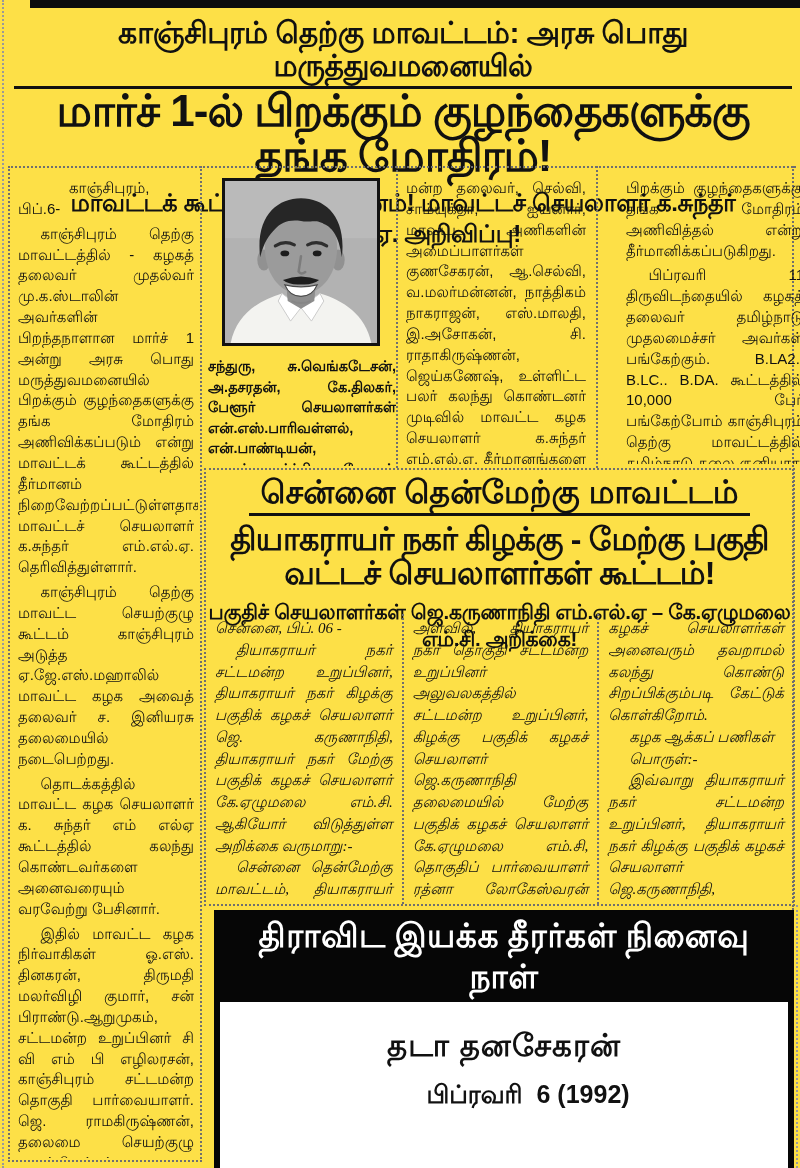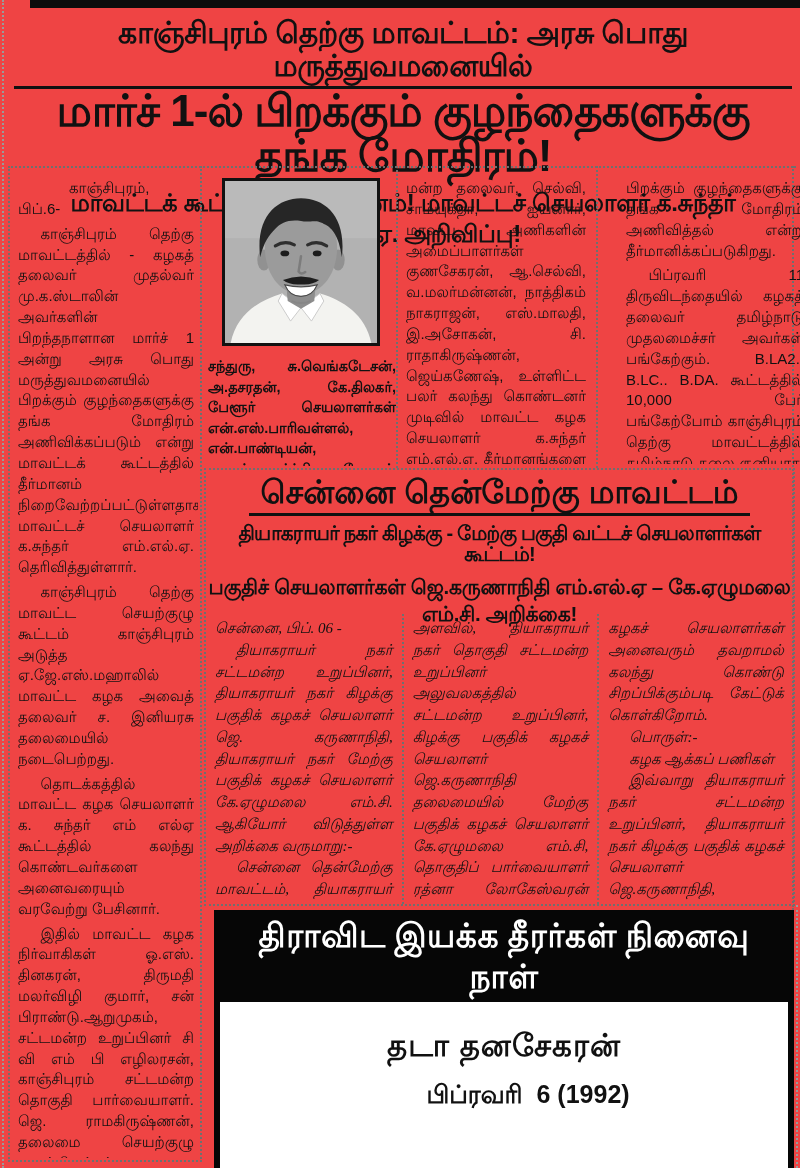--- a/index.html
+++ b/index.html
@@ -1,19 +1,19 @@
 <!DOCTYPE html>
 <html><head>
 <meta charset="utf-8">
 <style>
   * { margin:0; padding:0; box-sizing:border-box; }
   html,body { background:#e8e8e4; }
   .page {
     position:relative; width:800px; height:1168px; margin:0 auto;
-    background:#ef4444; color:#111; overflow:hidden;
+    background:#fde047; color:#111; overflow:hidden;
     font-family:"Liberation Sans", sans-serif;
   }
   .topbar { position:absolute; left:30px; top:0; width:770px; height:8px; background:#0c0c0c; }
   .edge-dots { position:absolute; left:2px; top:0; height:1168px; border-left:2px dotted #9a9a9a; }
 
   
   .v-dots { position:absolute; border-left:2px dotted #6f6f6f; width:0; }
   .h-dots { position:absolute; border-top:2px dotted #6f6f6f; height:0; }
 
   
@@ -36,21 +36,21 @@
     border:3px solid #121212; background:#b2b2b2; }
   .photo-frame svg { display:block; width:100%; height:100%; }
   .photo-caption { position:absolute; left:208px; top:356px; width:188px; height:110px;
     overflow:hidden; font-weight:bold; font-size:14.5px; line-height:1.42; text-align:justify; }
 
   
   .article2 { position:absolute; left:204px; top:468px; width:591px; height:438px;
     border:2px dotted #6f6f6f; text-align:center; }
   .a2-kicker { display:inline-block; margin-top:5px; font-size:32px; font-weight:bold;
     padding:0 12px 3px; border-bottom:3px solid #111; line-height:1.1; }
-  .a2-headline { margin-top:7px; font-size:20px; font-weight:900; line-height:1.05; letter-spacing:-0.8px; }
+  .a2-headline { margin-top:7px; font-size:32px; font-weight:900; line-height:1.05; letter-spacing:-0.8px; }
   .a2-subheadline { margin-top:10px; font-size:20.5px; font-weight:bold; letter-spacing:-0.3px; }
   .a2-cols { position:absolute; left:0; top:144px; width:100%; height:290px; display:flex; text-align:left; }
   .a2-col { width:33.33%; height:100%; padding:4px 9px 0; overflow:hidden; text-align:justify;
     font-family:"Liberation Serif", serif; font-style:italic; }
   .a2-col + .a2-col { border-left:2px dotted #6f6f6f; }
   .a2-col p { font-size:15px; line-height:1.45; text-indent:1.4em; margin:0; }
   .a2-col p.noindent { text-indent:0; }
 
   
   .memorial { position:absolute; left:214px; top:910px; width:580px; height:264px;
@@ -148,22 +148,22 @@
         <p class="noindent">சென்னை, பிப். 06 -</p>
         <p>தியாகராயர் நகர் சட்டமன்ற உறுப்பினர், தியாகராயர் நகர் கிழக்கு பகுதிக் கழகச் செயலாளர் ஜெ. கருணாநிதி, தியாகராயர் நகர் மேற்கு பகுதிக் கழகச் செயலாளர் கே.ஏழுமலை எம்.சி. ஆகியோர் விடுத்துள்ள அறிக்கை வருமாறு:-</p>
         <p>சென்னை தென்மேற்கு மாவட்டம், தியாகராயர் நகர் கிழக்கு மற்றும் மேற்கு பகுதி தி.மு.க. வட்டக் கழகச் செயலாளர்கள் கூட்டம் இன்று (06.02.2026 - வெள்ளிக்கிழமை) காலை 12 மணி</p>
       </div>
       <div class="a2-col">
         <p class="noindent">அளவில், தியாகராயர் நகர் தொகுதி சட்டமன்ற உறுப்பினர் அலுவலகத்தில் சட்டமன்ற உறுப்பினர், கிழக்கு பகுதிக் கழகச் செயலாளர் ஜெ.கருணாநிதி தலைமையில் மேற்கு பகுதிக் கழகச் செயலாளர் கே.ஏழுமலை எம்.சி, தொகுதிப் பார்வையாளர் ரத்னா லோகேஸ்வரன் எம்.சி., தலைமைச் செயற்குழு உறுப்பினர் கோ.சு.மணி ஆகியோர் முன்னிலையில் நடைபெற உள்ளது.</p>
 
       </div>
       <div class="a2-col">
         <p class="noindent">கழகச் செயலாளர்கள் அனைவரும் தவறாமல் கலந்து கொண்டு சிறப்பிக்கும்படி கேட்டுக் கொள்கிறோம்.</p>
+        <p>கழக ஆக்கப் பணிகள்</p>
         <p>பொருள்:-</p>
-        <p>கழக ஆக்கப் பணிகள்</p>
         <p>இவ்வாறு தியாகராயர் நகர் சட்டமன்ற உறுப்பினர், தியாகராயர் நகர் கிழக்கு பகுதிக் கழகச் செயலாளர் ஜெ.கருணாநிதி, தியாகராயர் நகர் மேற்கு பகுதிக் கழகச் செயலாளர் கே.ஏழுமலை எம்.சி. ஆகியோர் அறிக்கை விடுத்துள்ளனர்.</p>
       </div>
     </div>
   </div>
 
   <div class="memorial">
     <div class="memorial-banner">திராவிட இயக்க தீரர்கள் நினைவு நாள்</div>
     <div class="memorial-name">தடா தனசேகரன்</div>
     <div class="memorial-date">பிப்ரவரி  6 (1992)</div>
   </div>

